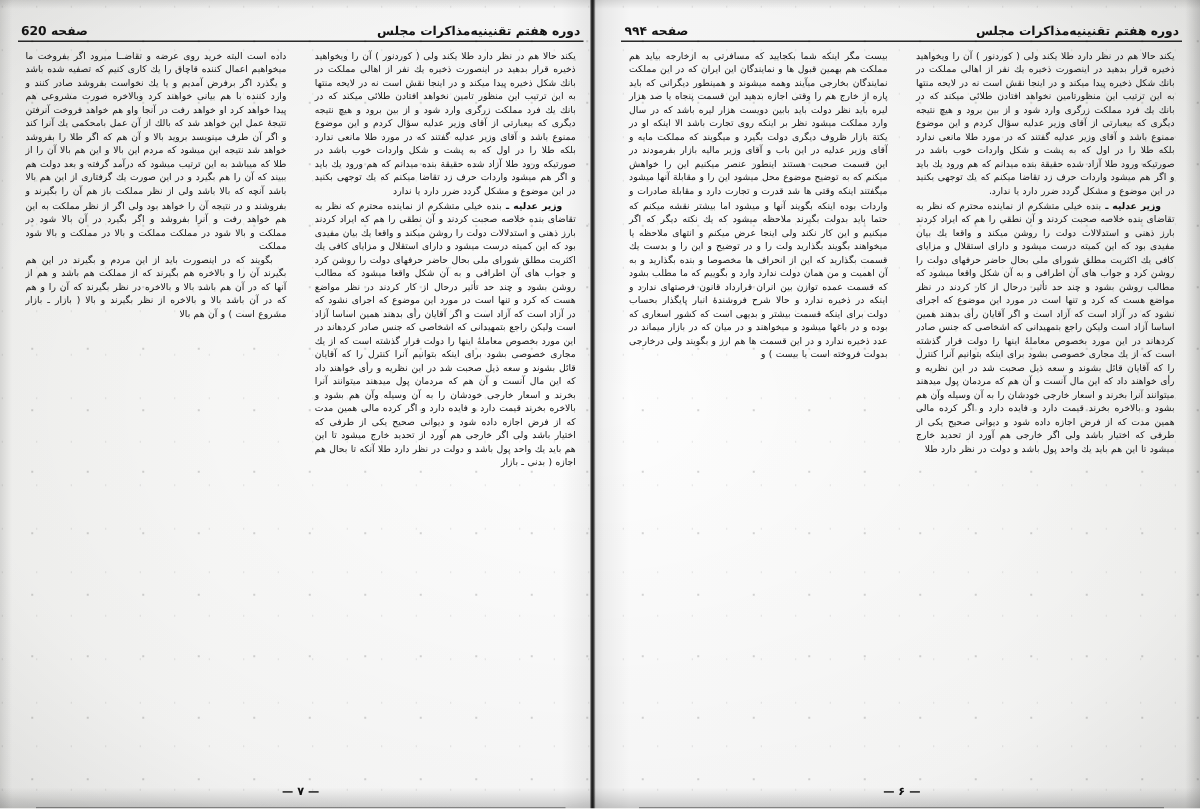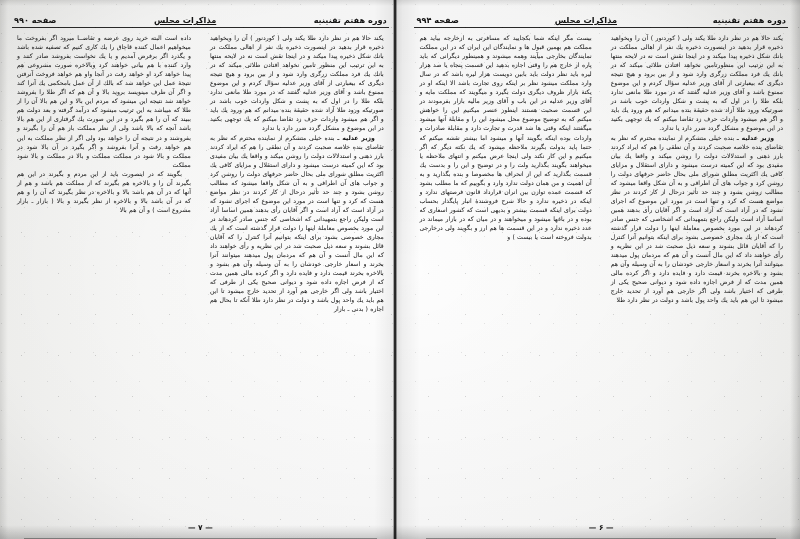--- a/index.html
+++ b/index.html
@@ -44,21 +44,21 @@
 
   
   .runhead{
     display:flex;align-items:flex-end;justify-content:space-between;
     padding:0 14px 2px 14px;
     font-size:8.2px;font-weight:bold;color:#151515;
     letter-spacing:.2px;
     height:17px;box-sizing:border-box;
   }
   .runhead .rh-folio{order:3;}
-  .runhead .rh-center{order:2;flex:1;text-align:center;text-decoration:underline;}
+  .runhead .rh-center{order:2;flex:1;}
   .runhead .rh-period{order:1;}
   .rule{
     height:0;border-top:1.4px solid #1a1a1a;
     margin:0 12px 5px 12px;
     opacity:.92;
   }
 
   
   .cols{
     flex:1;display:flex;flex-direction:row;
@@ -130,21 +130,21 @@
     </div>
 
     <div class="folio-bot">— ۶ —</div>
     <div class="botline"></div>
   </div>
 
   <div class="page" id="page-left">
     <div class="runhead">
       <span class="rh-period">دوره هفتم تقنینیه</span>
       <span class="rh-center">مذاکرات مجلس</span>
-      <span class="rh-folio">صفحه ۹۹۰</span>
+      <span class="rh-folio">صفحه 620</span>
     </div>
     <div class="rule"></div>
 
     <div class="cols">
 
       <div class="col inner">
         <p class="tx">یکند حالا هم در نظر دارد طلا یکند ولی ( کوردنور ) آن را ویخواهید ذخیره قرار بدهید در اینصورت ذخیره یك نفر از اهالی مملکت در بانك شکل ذخیره پیدا میکند و در اینجا نقش است نه در لایحه منتها به این ترتیب این منظور تامین نخواهد افتادن طلائی میکند که در بانك یك فرد مملکت زرگری وارد شود و از بین برود و هیچ نتیجه دیگری که بیعبارتی از آقای وزیر عدلیه سؤال کردم و این موضوع ممنوع باشد و آقای وزیر عدلیه گفتند که در مورد طلا مانعی ندارد بلکه طلا را در اول که به پشت و شکل واردات خوب باشد در صورتیکه ورود طلا آزاد شده حقیقة بنده میدانم که هم ورود یك باید و اگر هم میشود واردات حرف زد تقاضا میکنم که یك توجهی بکنید در این موضوع و مشکل گردد ضرر دارد یا ندارد</p>
         <p class="tx indent"><span class="spk">وزیر عدلیه ـ </span>بنده خیلی متشکرم از نماینده محترم که نظر به تقاضای بنده خلاصه صحبت کردند و آن نطقی را هم که ایراد کردند بارز ذهنی و استدلالات دولت را روشن میکند و واقعا یك بیان مفیدی بود که این کمیته درست میشود و دارای استقلال و مزایای کافی یك اکثریت مطلق شورای ملی بحال حاضر حرفهای دولت را روشن کرد و جواب های آن اطرافی و به آن شكل واقعا میشود که مطالب روشن بشود و چند حد تأثیر درحال از کار کردند در نظر مواضع هست که کرد و تنها است در مورد این موضوع که اجرای نشود که در آزاد است که آزاد است و اگر آقایان رأی بدهند همین اساسا آزاد است ولیکن راجع بتمهیدانی که اشخاصی که جنس صادر کردهاند در این مورد بخصوص معاملهٔ اینها را دولت قرار گذشته است که از یك مجاری خصوصی بشود برای اینکه بتوانیم آنرا کنترل را که آقایان قائل بشوند و سعه ذیل صحبت شد در این نظریه و رأی خواهند داد که این مال آنست و آن هم که مردمان پول میدهند میتوانند آنرا بخرند و اسعار خارجی خودشان را به آن وسیله وآن هم بشود و بالاخره بخرند قیمت دارد و فایده دارد و اگر کرده مالی همین مدت که از فرض اجازه داده شود و دیوانی صحیح یکی از طرفی که اختیار باشد ولی اگر خارجی هم آورد از تحدید خارج میشود تا این هم باید یك واحد پول باشد و دولت در نظر دارد طلا آنکه تا بحال هم اجازه ( بدنی ـ بازار</p>
       </div>
       <div class="col outer">

